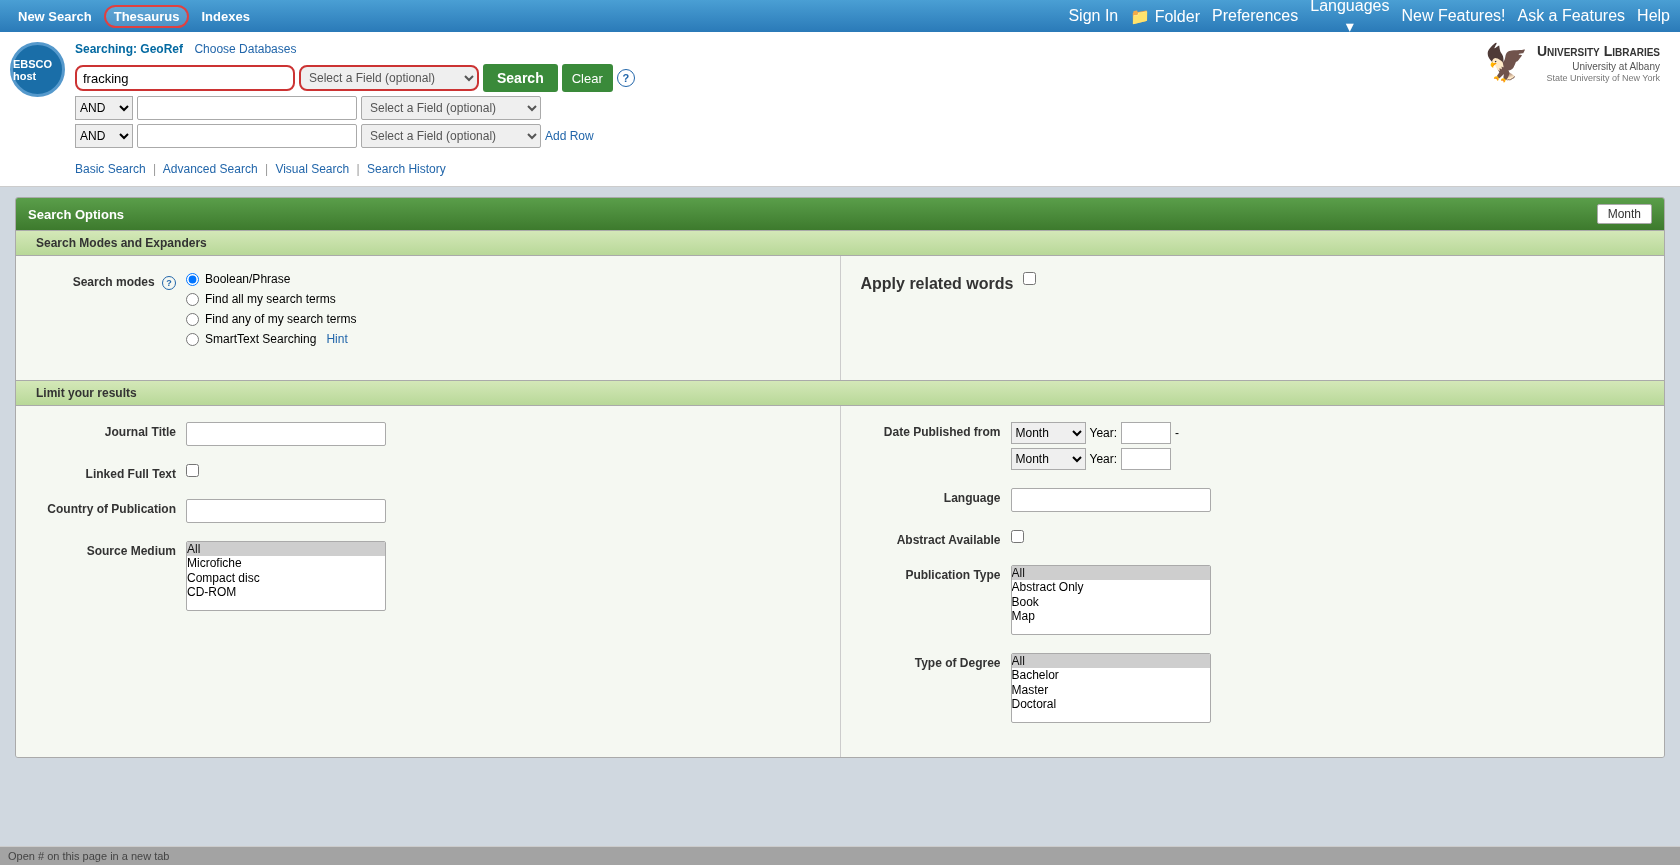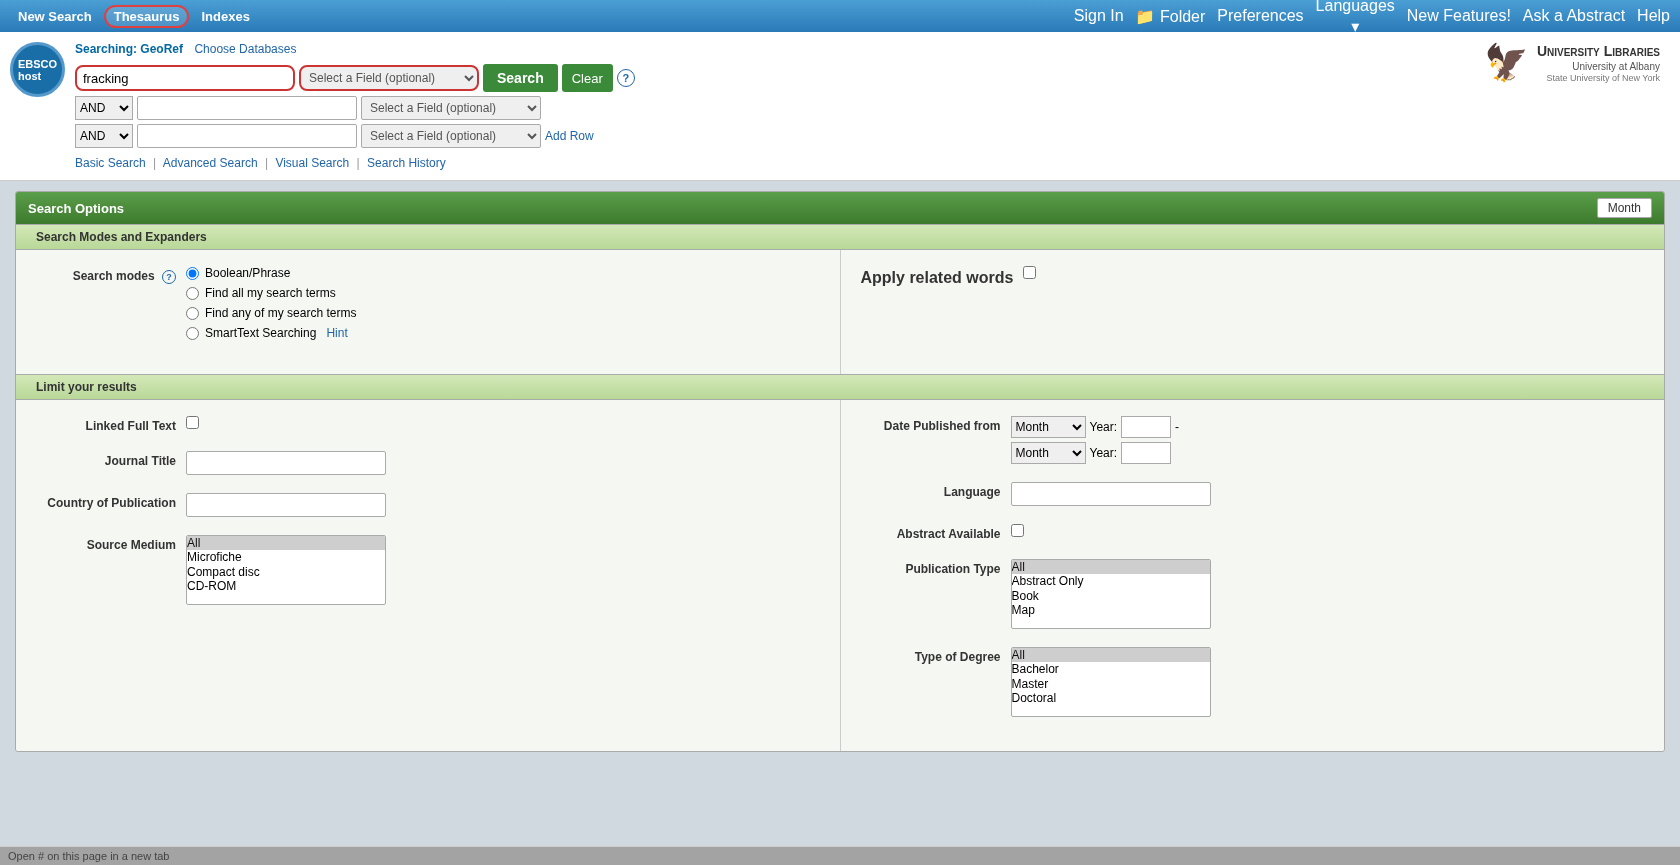--- a/index.html
+++ b/index.html
@@ -38,21 +38,21 @@
       display: flex;
       align-items: flex-start;
       justify-content: space-between;
       border-bottom: 1px solid #ccc;
     }
     .header-left { display: flex; align-items: flex-start; gap: 10px; }
     .ebsco-logo {
       width: 55px; height: 55px;
       background: #1a6ea8;
       border-radius: 50%;
-      display: flex; align-items: center; justify-content: center;
+      display: flex; align-items: center; justify-content: flex-start;
       color: white; font-size: 11px; font-weight: bold;
       border: 3px solid #5599cc;
       flex-shrink: 0;
     }
     .search-area { display: flex; flex-direction: column; gap: 4px; }
     .searching-line { font-size: 12px; color: #333; margin-bottom: 4px; }
     .searching-line span { color: #0369a1; font-weight: bold; }
     .searching-line a { color: #2266aa; text-decoration: none; margin-left: 8px; }
     .search-row { display: flex; align-items: center; gap: 4px; }
     .search-input {
@@ -116,21 +116,21 @@
     }
     .help-circle {
       width: 18px; height: 18px;
       border-radius: 50%;
       border: 1px solid #2266aa;
       color: #2266aa;
       display: inline-flex; align-items: center; justify-content: center;
       font-size: 11px; font-weight: bold; cursor: pointer;
     }
     .add-row-link { color: #2266aa; text-decoration: none; font-size: 12px; }
-    .search-type-links { margin-top: 4px; font-size: 12px; color: #555; }
+    .search-type-links { margin-top: 10px; font-size: 12px; color: #555; }
     .search-type-links a { color: #2266aa; text-decoration: none; }
     .search-type-links span { margin: 0 4px; color: #999; }
 
     
     .univ-logo { text-align: right; }
     .univ-logo-text { font-size: 10px; color: #555; line-height: 1.3; }
     .univ-logo-text .main { font-size: 14px; font-weight: bold; color: #333; font-variant: small-caps; }
 
     
     .main-content { padding: 10px 15px; }
@@ -279,21 +279,21 @@
     <a href="#">
       <span>📁</span>
       <span>Folder</span>
     </a>
     <a href="#">Preferences</a>
     <div class="languages">
       <a href="#">Languages</a>
       <span>▾</span>
     </div>
     <a href="#">New Features!</a>
-    <a href="#">Ask a Abstract</a>
+    <a href="#">Ask a Features</a>
     <a href="#">Help</a>
   </div>
 </div>
 
 <div class="header-area">
   <div class="header-left">
 
     <div class="ebsco-logo">
       <span>EBSCO<br>host</span>
     </div>
@@ -410,27 +410,27 @@
     </div>
 
     <div class="section-header">Limit your results</div>
 
     <div class="options-body">
       <div class="two-col">
 
         <div class="col-left">
 
           <div class="form-row">
+            <div class="form-label">Journal Title</div>
+            <input type="text" class="text-input" value="" style="">
+          </div>
+
+          <div class="form-row">
             <div class="form-label">Linked Full Text</div>
             <input type="checkbox" style="">
-          </div>
-
-          <div class="form-row">
-            <div class="form-label">Journal Title</div>
-            <input type="text" class="text-input" value="" style="">
           </div>
 
           <div class="form-row">
             <div class="form-label">Country of Publication</div>
             <input type="text" class="text-input" value="" style="">
           </div>
 
           <div class="form-row">
             <div class="form-label">Source Medium</div>
             <select class="listbox" multiple="">

